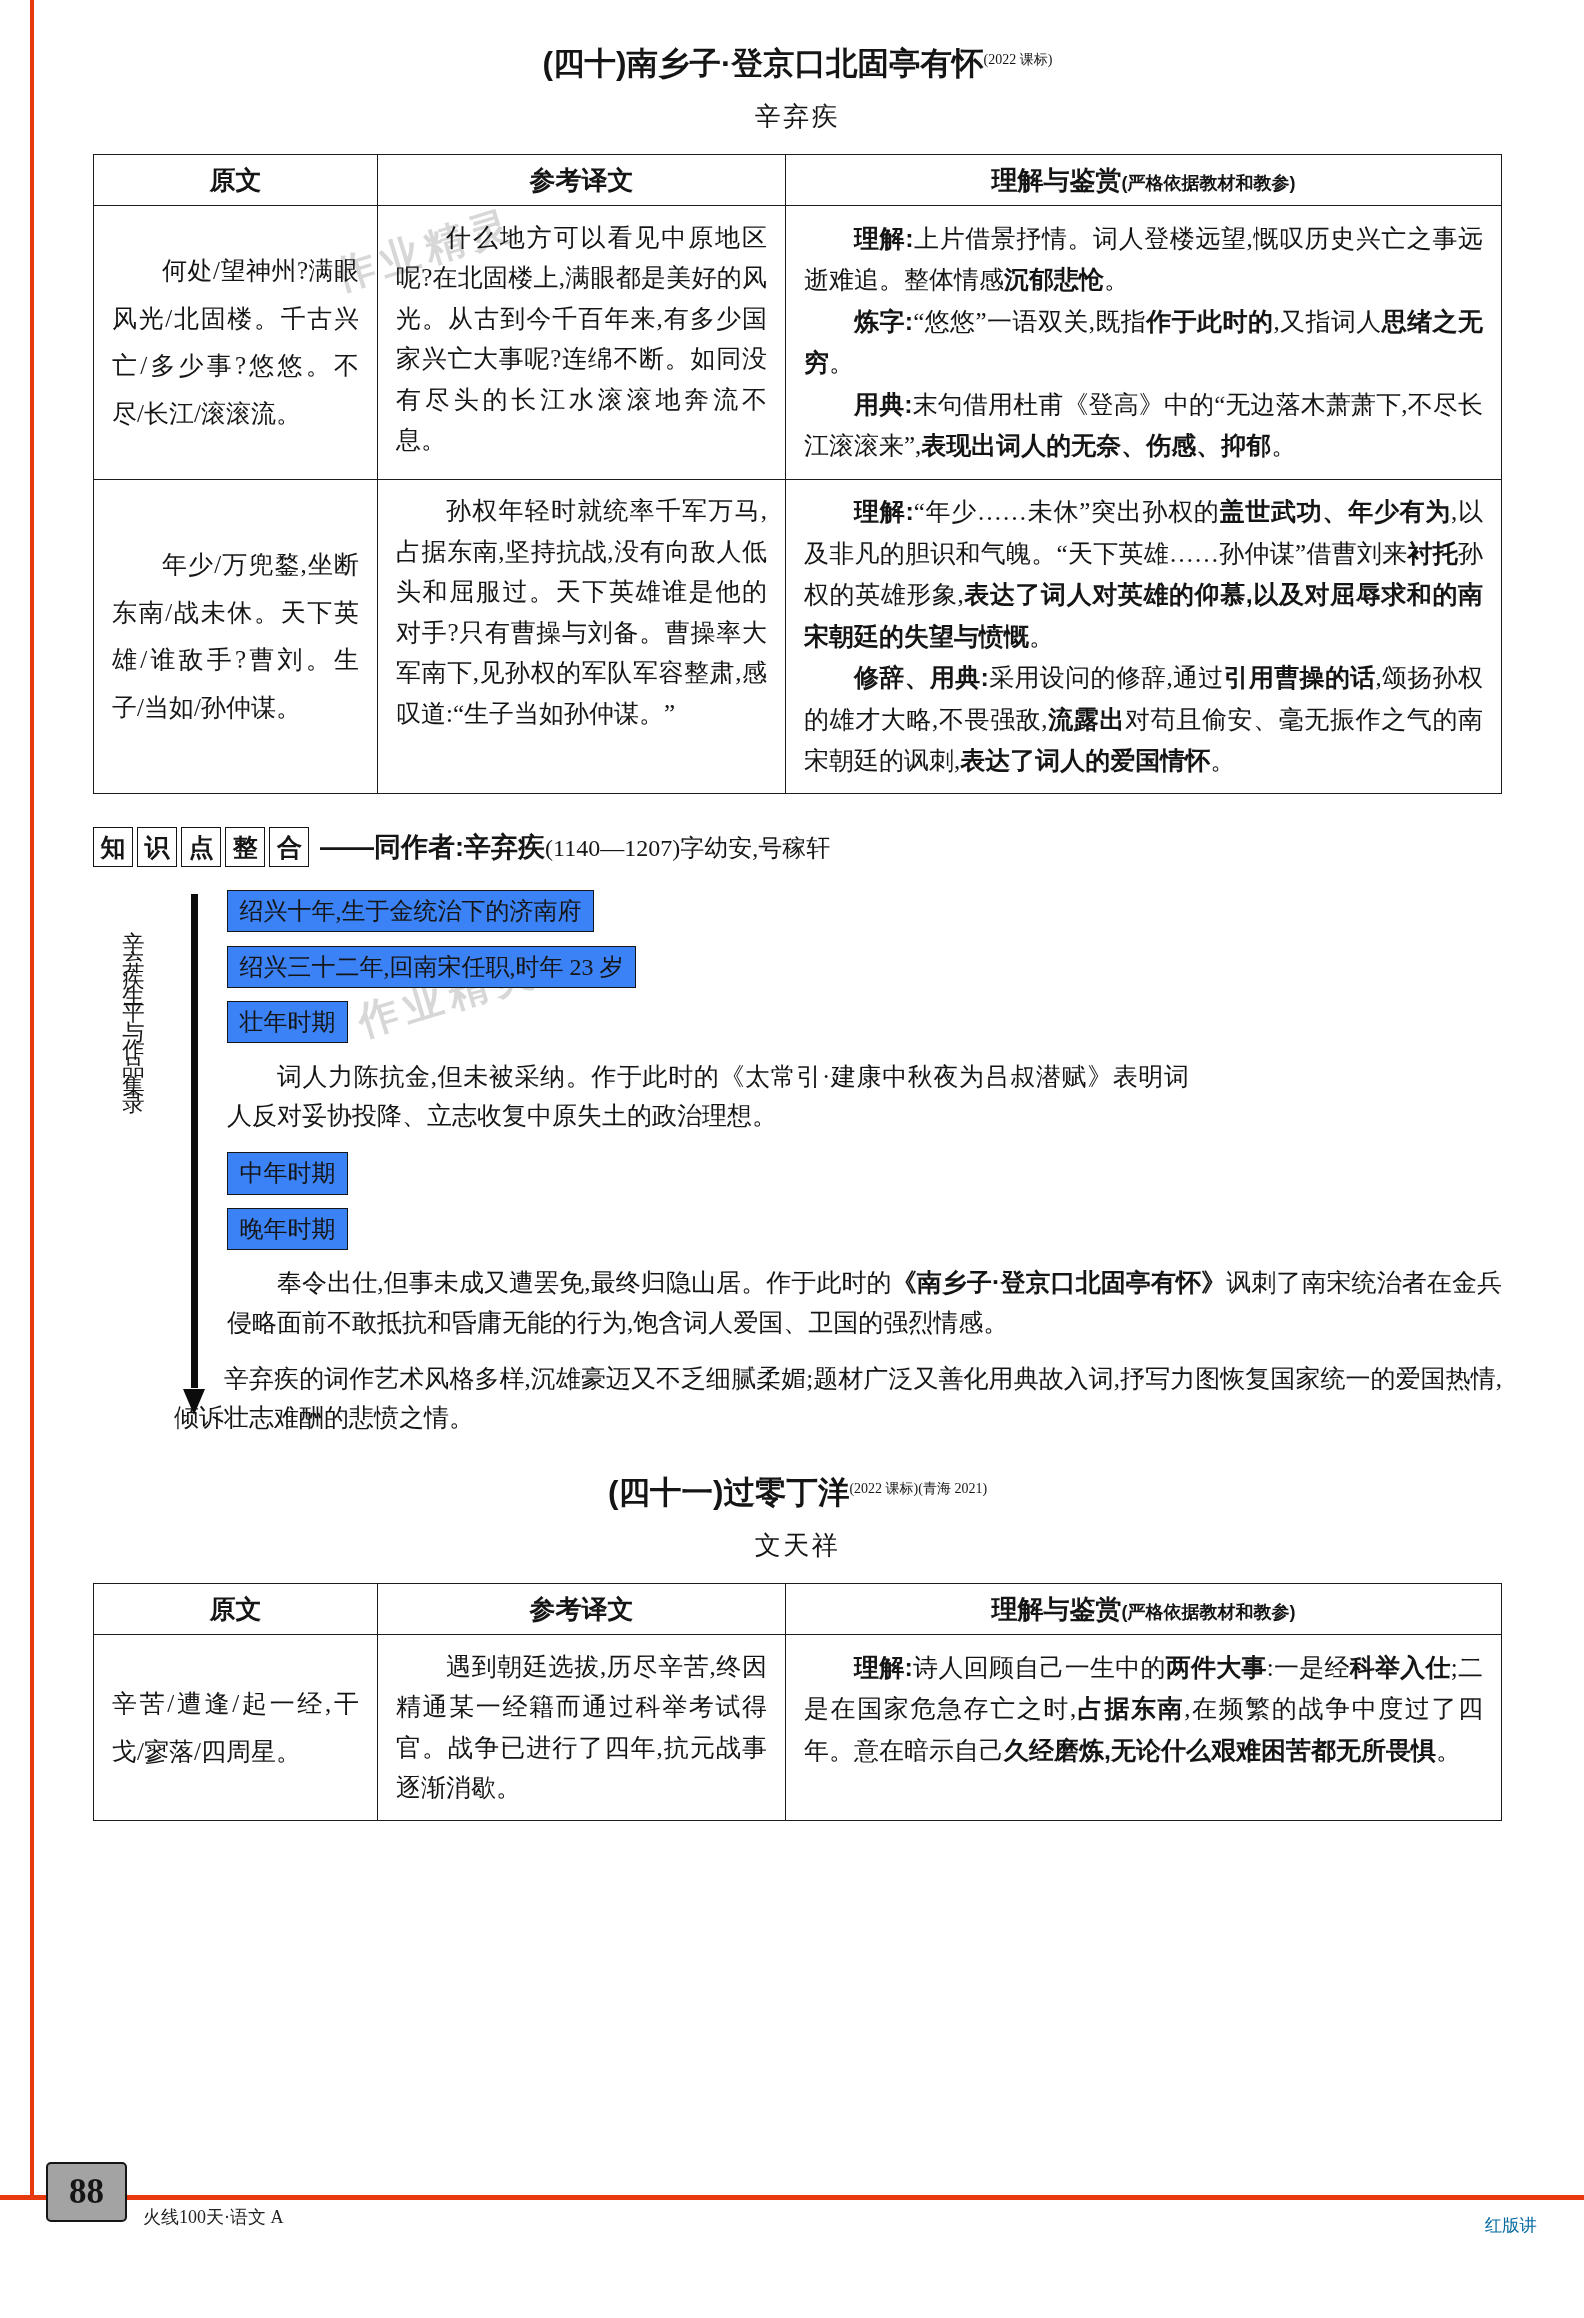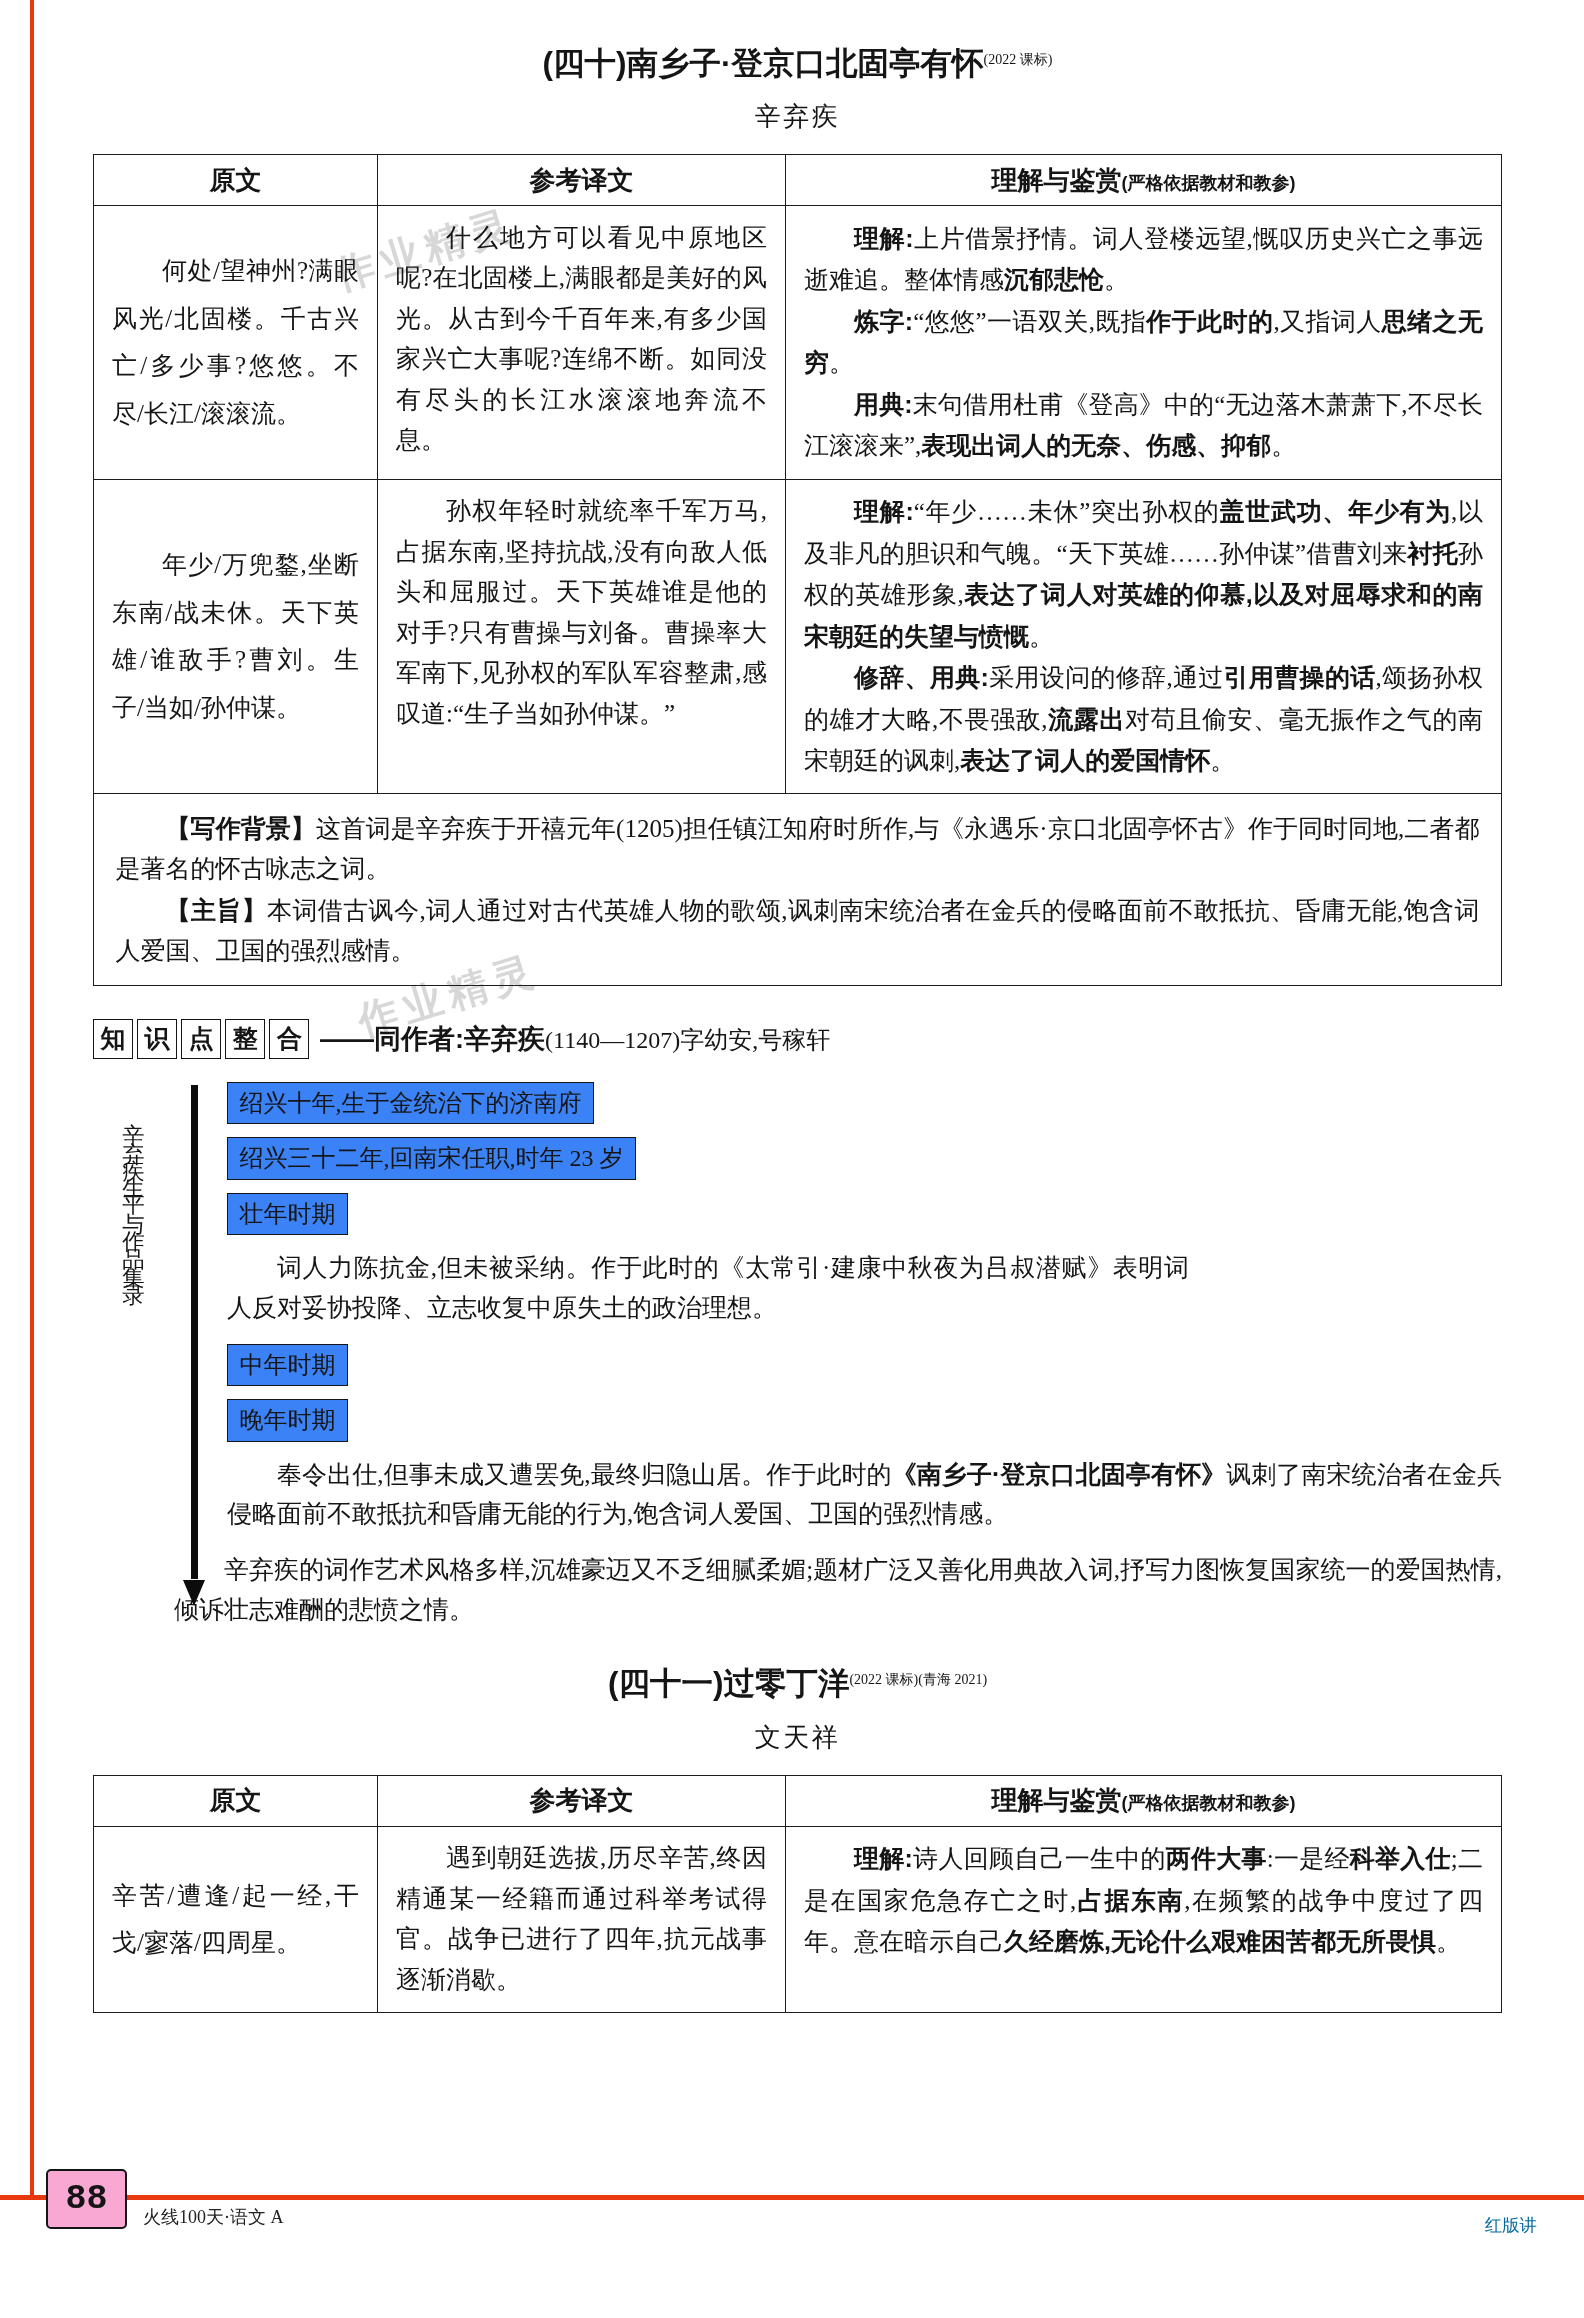--- a/index.html
+++ b/index.html
@@ -70,24 +70,24 @@
   }
   .tl-text { font-size:25px; line-height:1.58; text-indent:2em; text-align:justify; margin:5px 0 16.6px; }
   .tl-text.narrow { max-width:962px; }
   .tl-summary { font-size:25px; line-height:1.58; text-indent:2em; text-align:justify; margin:8.3px 0 5px -53px; }
 
   .section2 { margin-top:36px; }
 
   .footer { position:absolute; left:0; top:2155px; width:1585px; height:163px; }
   .red-hline { position:absolute; left:0; top:40px; width:1585px; height:5px; background:var(--red); }
   .pagebox {
-    position:absolute; left:46px; top:14px; width:81px; height:60px;
-    border:2.5px solid #151515; border-radius:5px; background:#f9a8d4;
+    position:absolute; left:46px; top:7px; width:81px; height:60px;
+    border:2.5px solid #151515; border-radius:5px; background:#a3a3a3;
     display:flex; align-items:center; justify-content:center;
-    font-family:Liberation Mono, monospace; font-weight:700; font-size:35px; z-index:2;
+    font-family:Liberation Serif, serif; font-weight:700; font-size:35px; z-index:2;
   }
   .footer-left { position:absolute; left:143px; top:50px; font-size:18px; color:#222; }
   .footer-right { position:absolute; right:48px; top:58px; font-size:17.4px; color:#0369a1; }
 </style>
 </head>
 <body>
 
 <div class="page" style="--red: #e8380d;">
   <div class="red-vline"></div>
   <div class="watermark wm1">作业精灵</div>
@@ -126,26 +126,20 @@
         </td>
       </tr>
       <tr>
         <td class="orig">年少/万兜鍪,坐断东南/战未休。天下英雄/谁敌手?曹刘。生子/当如/孙仲谋。</td>
         <td class="trans">
           <p class="ind">孙权年轻时就统率千军万马,占据东南,坚持抗战,没有向敌人低头和屈服过。天下英雄谁是他的对手?只有曹操与刘备。曹操率大军南下,见孙权的军队军容整肃,感叹道:“生子当如孙仲谋。”</p>
         </td>
         <td class="analysis">
           <p><span class="b">理解:</span><span>“年少……未休”突出孙权的</span><span class="b">盖世武功、年少有为</span><span>,以及非凡的胆识和气魄。“天下英雄……孙仲谋”借曹刘来</span><span class="b">衬托</span><span>孙权的英雄形象,</span><span class="b">表达了词人对英雄的仰慕,以及对屈辱求和的南宋朝廷的失望与愤慨</span><span>。</span></p>
           <p><span class="b">修辞、用典:</span><span>采用设问的修辞,通过</span><span class="b">引用曹操的话</span><span>,颂扬孙权的雄才大略,不畏强敌,</span><span class="b">流露出</span><span>对苟且偷安、毫无振作之气的南宋朝廷的讽刺,</span><span class="b">表达了词人的爱国情怀</span><span>。</span></p>
-        </td>
-      </tr>
-      <tr>
-        <td class="notes-cell" colspan="3">
-          <p><span class="b">【写作背景】</span><span>这首词是辛弃疾于开禧元年(1205)担任镇江知府时所作,与《永遇乐·京口北固亭怀古》作于同时同地,二者都是著名的怀古咏志之词。</span></p>
-          <p><span class="b">【主旨】</span><span>本词借古讽今,词人通过对古代英雄人物的歌颂,讽刺南宋统治者在金兵的侵略面前不敢抵抗、昏庸无能,饱含词人爱国、卫国的强烈感情。</span></p>
         </td>
       </tr>
     </tbody>
       </table>
 
     <div class="knowledge">
       <span class="kbox">知</span>
       <span class="kbox">识</span>
       <span class="kbox">点</span>
       <span class="kbox">整</span>

